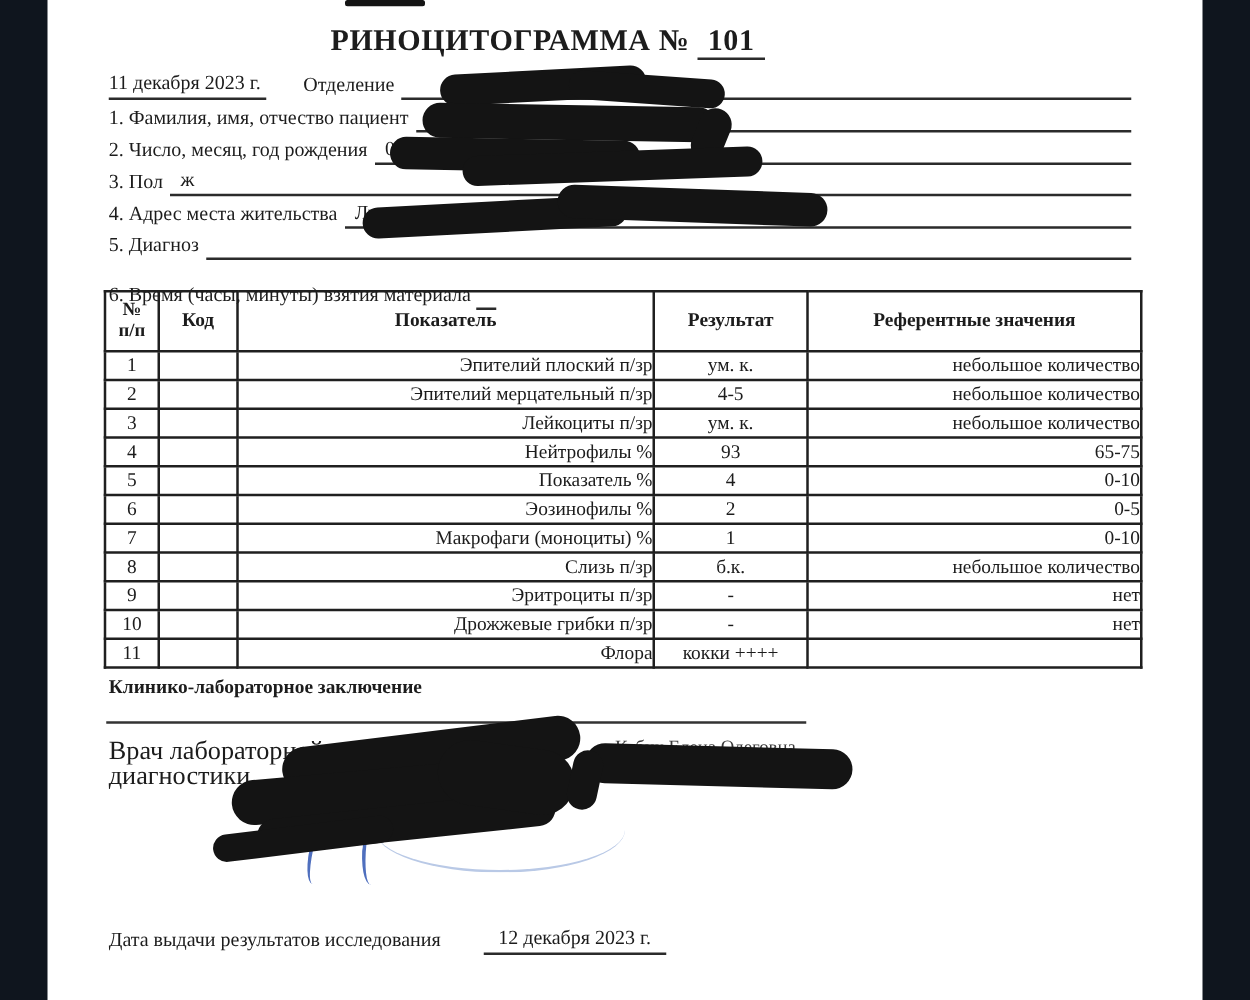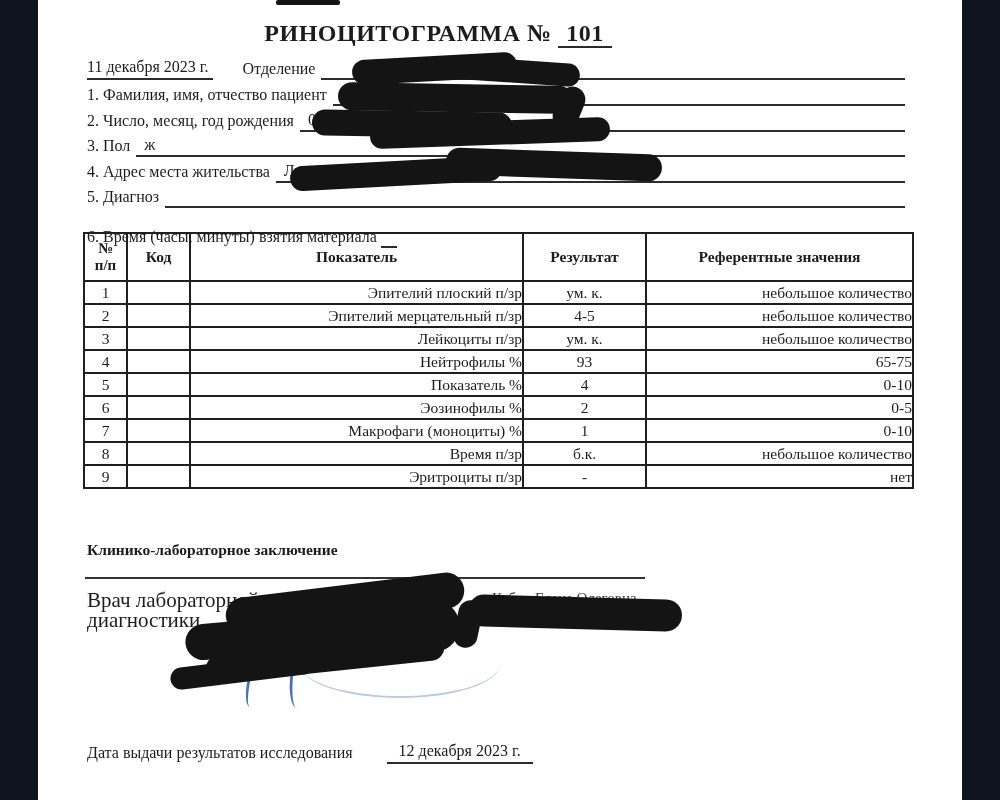--- a/index.html
+++ b/index.html
@@ -174,30 +174,44 @@
       <tr>
           <td class="c-num">7</td>
           <td class="c-code"></td>
           <td class="c-ind">Макрофаги (моноциты) %</td>
           <td class="c-res">1</td>
           <td class="c-ref">0-10</td>
         </tr>
       <tr>
           <td class="c-num">8</td>
           <td class="c-code"></td>
-          <td class="c-ind">Время п/зр</td>
+          <td class="c-ind">Слизь п/зр</td>
           <td class="c-res">б.к.</td>
           <td class="c-ref">небольшое количество</td>
         </tr>
       <tr>
           <td class="c-num">9</td>
           <td class="c-code"></td>
           <td class="c-ind">Эритроциты п/зр</td>
           <td class="c-res">-</td>
           <td class="c-ref">нет</td>
+        </tr>
+      <tr>
+          <td class="c-num">10</td>
+          <td class="c-code"></td>
+          <td class="c-ind">Дрожжевые грибки п/зр</td>
+          <td class="c-res">-</td>
+          <td class="c-ref">нет</td>
+        </tr>
+      <tr>
+          <td class="c-num">11</td>
+          <td class="c-code"></td>
+          <td class="c-ind">Флора</td>
+          <td class="c-res">кокки ++++</td>
+          <td class="c-ref"></td>
         </tr>
     </tbody>
   </table>
 
   <div class="bold-label">Клинико-лабораторное заключение</div>
   <div class="concl-line"></div>
 
   <div class="doctor" style="top:589px">Врач лабораторной</div>
   <div class="doctor" style="top:609px">диагностики</div>
 

